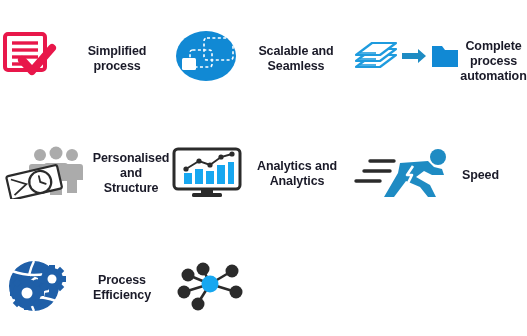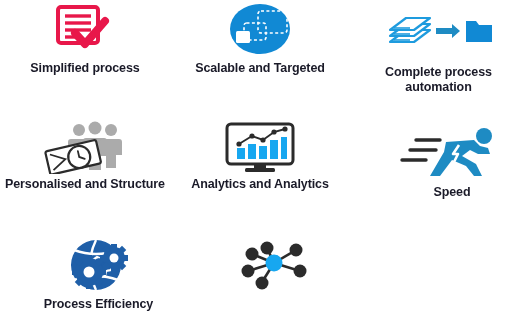--- a/index.html
+++ b/index.html
@@ -17,21 +17,21 @@
     width: 527px;
     height: 336px;
     display: grid;
     grid-template-columns: 170px 180px 177px;
     grid-template-rows: 112px 112px 112px;
     background: #ffffff;
   }
   .cell {
     position: relative;
     display: flex;
-    flex-direction: column;
+    flex-direction: row;
     align-items: center;
     justify-content: flex-start;
     padding-top: 4px;
     box-sizing: border-box;
   }
   .icon-wrap {
     height: 56px;
     display: flex;
     align-items: center;
     justify-content: center;
@@ -44,21 +44,21 @@
     text-align: center;
     line-height: 1.18;
     letter-spacing: -0.1px;
     white-space: pre-line;
     font-family: "Liberation Sans", sans-serif;
   }
   .cell-r2 .icon-wrap { height: 54px; }
   .cell-r3 .icon-wrap { height: 58px; }
   .cell-r1 { padding-top: 2px; }
   .cell-r2 { padding-top: 8px; }
-  .cell-r3 { padding-top: 12px; margin-left: 27px; }
+  .cell-r3 { padding-top: 12px; }
   svg { display: block; }
 </style>
 </head>
 <body>
 
 <div id="infographic">
 
   <div class="cell cell-r1">
     <div class="icon-wrap">
       <svg width="64" height="54" viewBox="0 0 64 54" aria-hidden="true">
@@ -79,21 +79,21 @@
 
   <div class="cell cell-r1">
     <div class="icon-wrap">
       <svg width="72" height="54" viewBox="0 0 72 54" aria-hidden="true">
         <ellipse cx="36" cy="26" rx="30" ry="25" fill="#1189D4"></ellipse>
         <rect x="34" y="8" width="29" height="22" rx="3" fill="none" stroke="#ffffff" stroke-width="1.6" stroke-dasharray="3 2.4"></rect>
         <rect x="20" y="20" width="22" height="17" rx="2.5" fill="none" stroke="#ffffff" stroke-width="1.6" stroke-dasharray="3 2.4"></rect>
         <rect x="12" y="28" width="14" height="12" rx="1.5" fill="#ffffff"></rect>
       </svg>
     </div>
-    <div class="cell-label">Scalable and Targeted</div>
+    <div class="cell-label">Scalable and Seamless</div>
   </div>
 
   <div class="cell cell-r2">
     <div class="icon-wrap">
       <svg width="110" height="46" viewBox="0 0 110 46" aria-hidden="true">
         <g fill="#ffffff" stroke="#1E9BDE" stroke-width="2.2" stroke-linejoin="round">
           <path d="M6 30 L22 18 L46 18 L30 30 Z"></path>
           <path d="M6 24 L22 12 L46 12 L30 24 Z"></path>
           <path d="M6 18 L22 6 L46 6 L30 18 Z"></path>
         </g>

